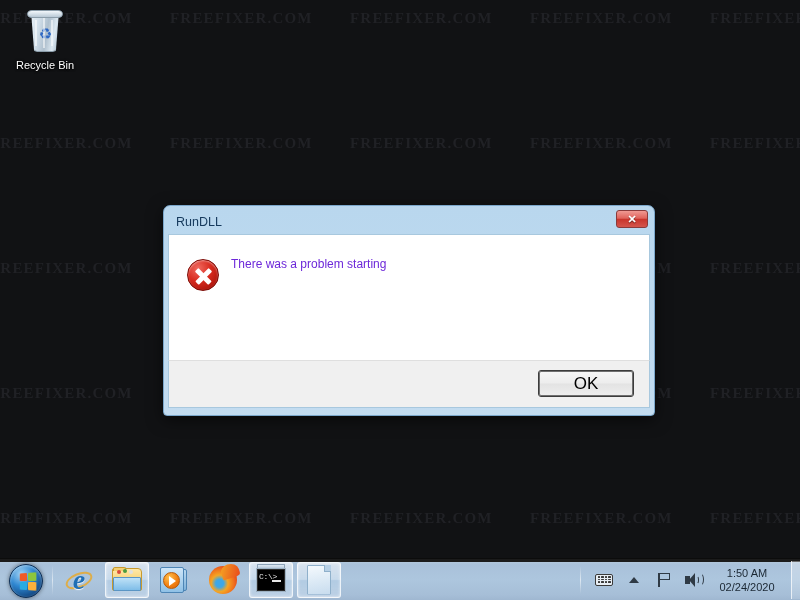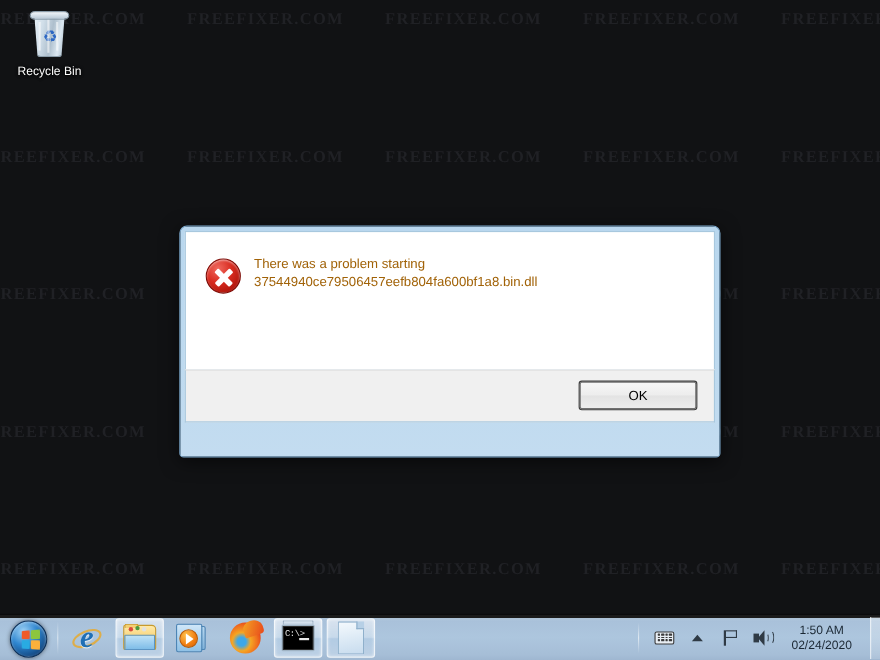--- a/index.html
+++ b/index.html
@@ -165,44 +165,44 @@
     width: 19px;
     height: 4.5px;
     background: #fff;
     border-radius: 1px;
   }
   #error-icon::before { transform: rotate(45deg); }
   #error-icon::after  { transform: rotate(-45deg); }
 
   #dialog-message {
     font-size: 12px;
-    color: #a16207;
+    color: #6d28d9;
     line-height: 15.5px;
     font-family: "Liberation Sans", sans-serif;
   }
   #dialog-message .line { white-space: nowrap; }
   #dialog-message .gap { height: 15px; }
 
   #dialog-footer {
     background: #f0f0f0;
     border: 1px solid #a8c8de;
     border-top: 1px solid #dfdfdf;
     height: 48px;
     position: relative;
   }
   #ok-button {
     position: absolute;
     right: 16px;
     top: 10px;
-    width: 106px;
+    width: 94px;
     height: 25px;
     background: linear-gradient(180deg,#f6f6f6 0%,#ededed 48%,#e3e3e3 52%,#ededed 100%);
     border: 1px solid #707070;
     border-radius: 2px;
-    font-size: 12px;
+    font-size: 17px;
     color: #000;
     font-family: "Liberation Sans", sans-serif;
     cursor: pointer;
     outline: 1px solid #3c3c3c;
     outline-offset: 0px;
   }
 
   
   #taskbar {
     position: absolute;
@@ -510,26 +510,29 @@
       <div class="rb-recycle">♻</div>
       <div class="rb-streak" style="left:14px;top:12px;width:2px;height:26px;"></div>
       <div class="rb-streak" style="left:22px;top:10px;width:1.5px;height:30px;"></div>
       <div class="rb-streak" style="left:30px;top:12px;width:2px;height:26px;"></div>
     </div>
     <div class="label">Recycle Bin</div>
   </div>
 
   <div id="rundll-dialog">
 
+    <div id="dialog-titlebar">
+      <span id="dialog-title">RunDLL</span>
+      <div id="dialog-close-button">✕</div>
+    </div>
 
     <div id="dialog-body">
       <div id="error-icon"></div>
       <div id="dialog-message">
         <div class="line">There was a problem starting</div>
-        <div class="line">37544940ce79506457eefb804fa600bf1a8.bin.dll</div>
         <div class="gap"></div>
       </div>
     </div>
 
     <div id="dialog-footer">
       <button id="ok-button">OK</button>
     </div>
   </div>
 
   <div id="taskbar">

